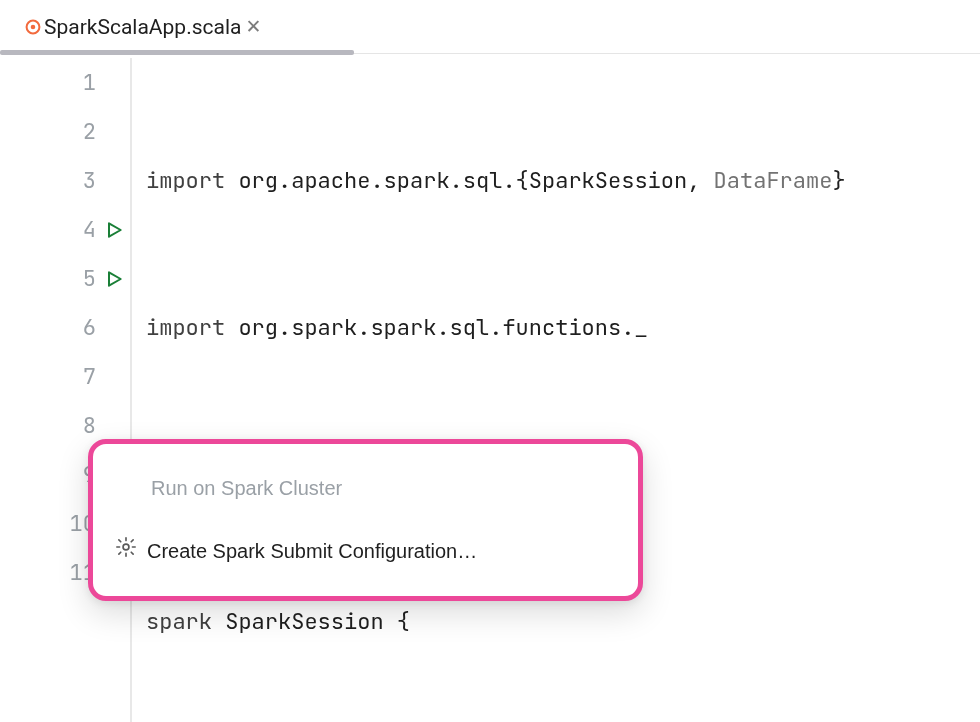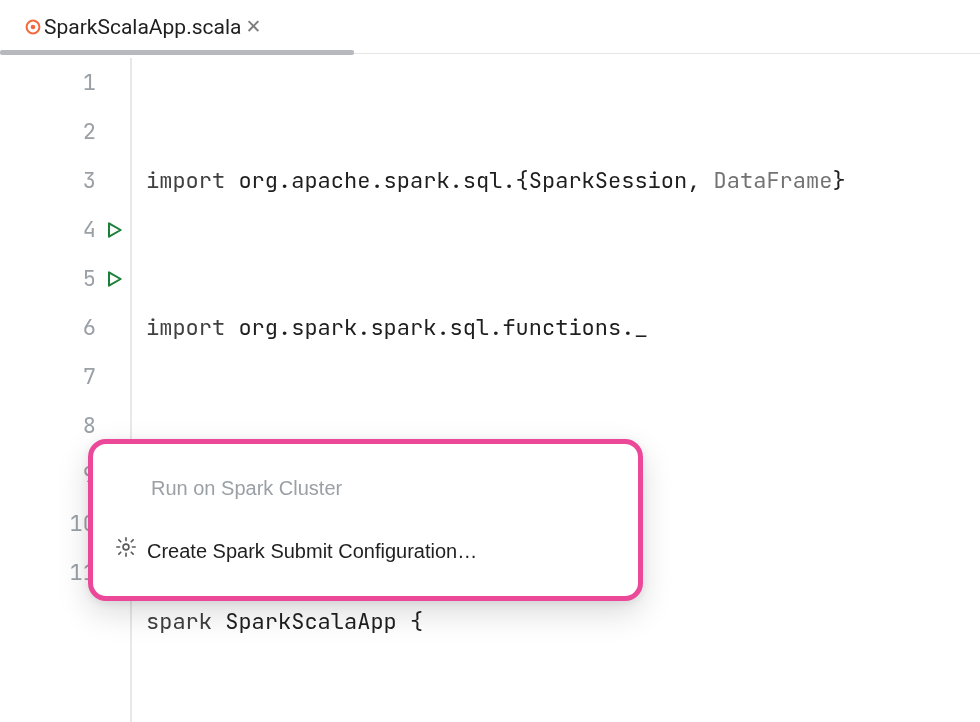--- a/index.html
+++ b/index.html
@@ -199,21 +199,21 @@
       </div>
     <div class="gutter-row">
         <span class="gutter-num">11</span>
       </div>
   </div>
 
   <div class="code">
     <div class="code-row"><span class="kw">import</span><span> org.apache.spark.sql.{SparkSession, </span><span class="type">DataFrame</span><span>}</span></div>
     <div class="code-row"><span class="kw">import</span><span> org.spark.spark.sql.functions._</span></div>
     <div class="code-row"></div>
-    <div class="code-row"><span class="kw">spark</span><span> SparkScalaApp {</span></div>
+    <div class="code-row"><span class="kw">spark</span><span> SparkSession {</span></div>
     
     
     
     
     
     
     
     
     
   </div>

